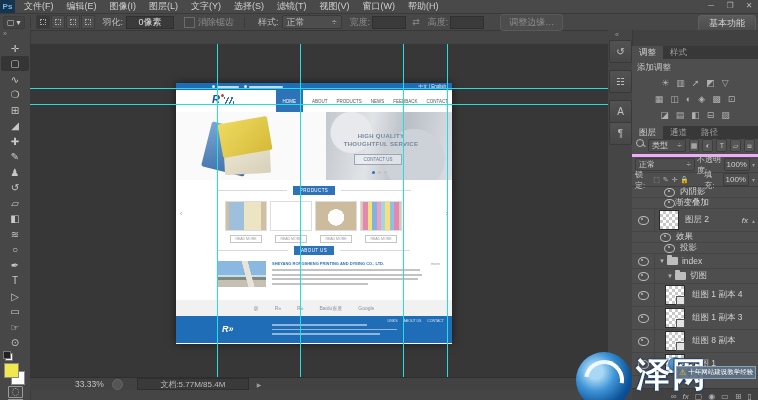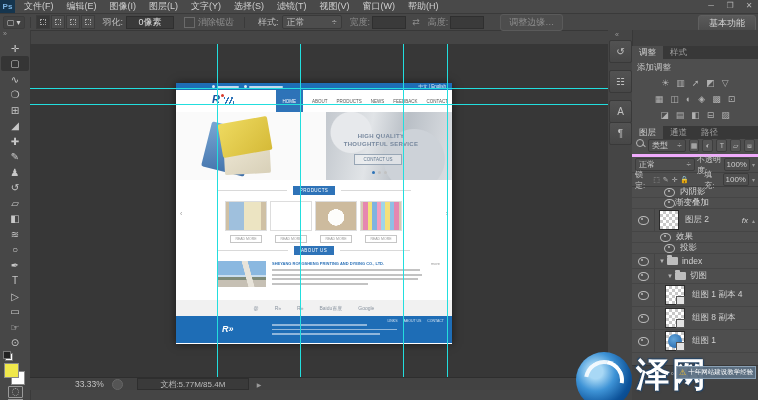--- a/index.html
+++ b/index.html
@@ -607,20 +607,27 @@
                   <span class="eye"></span>
                 </span>
               <span class="thumb so" style="margin-left:10px;"></span>
               <span style="margin-left:7px;">组图 1 副本 4</span>
             </div>
             <div class="lrow" style="height:22px;">
               <span class="eyecell">
                   <span class="eye"></span>
                 </span>
               <span class="thumb so" style="margin-left:10px;"></span>
+              <span style="margin-left:7px;">组图 1 副本 3</span>
+            </div>
+            <div class="lrow" style="height:22px;">
+              <span class="eyecell">
+                  <span class="eye"></span>
+                </span>
+              <span class="thumb so" style="margin-left:10px;"></span>
               <span style="margin-left:7px;">组图 8 副本</span>
             </div>
             <div class="lrow" style="height:22px;">
               <span class="eyecell">
                   <span class="eye"></span>
                 </span>
               <span class="thumb so circle" style="margin-left:10px;"></span>
               <span style="margin-left:7px;">组图 1</span>
             </div>
             <div style="height:12px;background:#4e4e4e;"></div>

